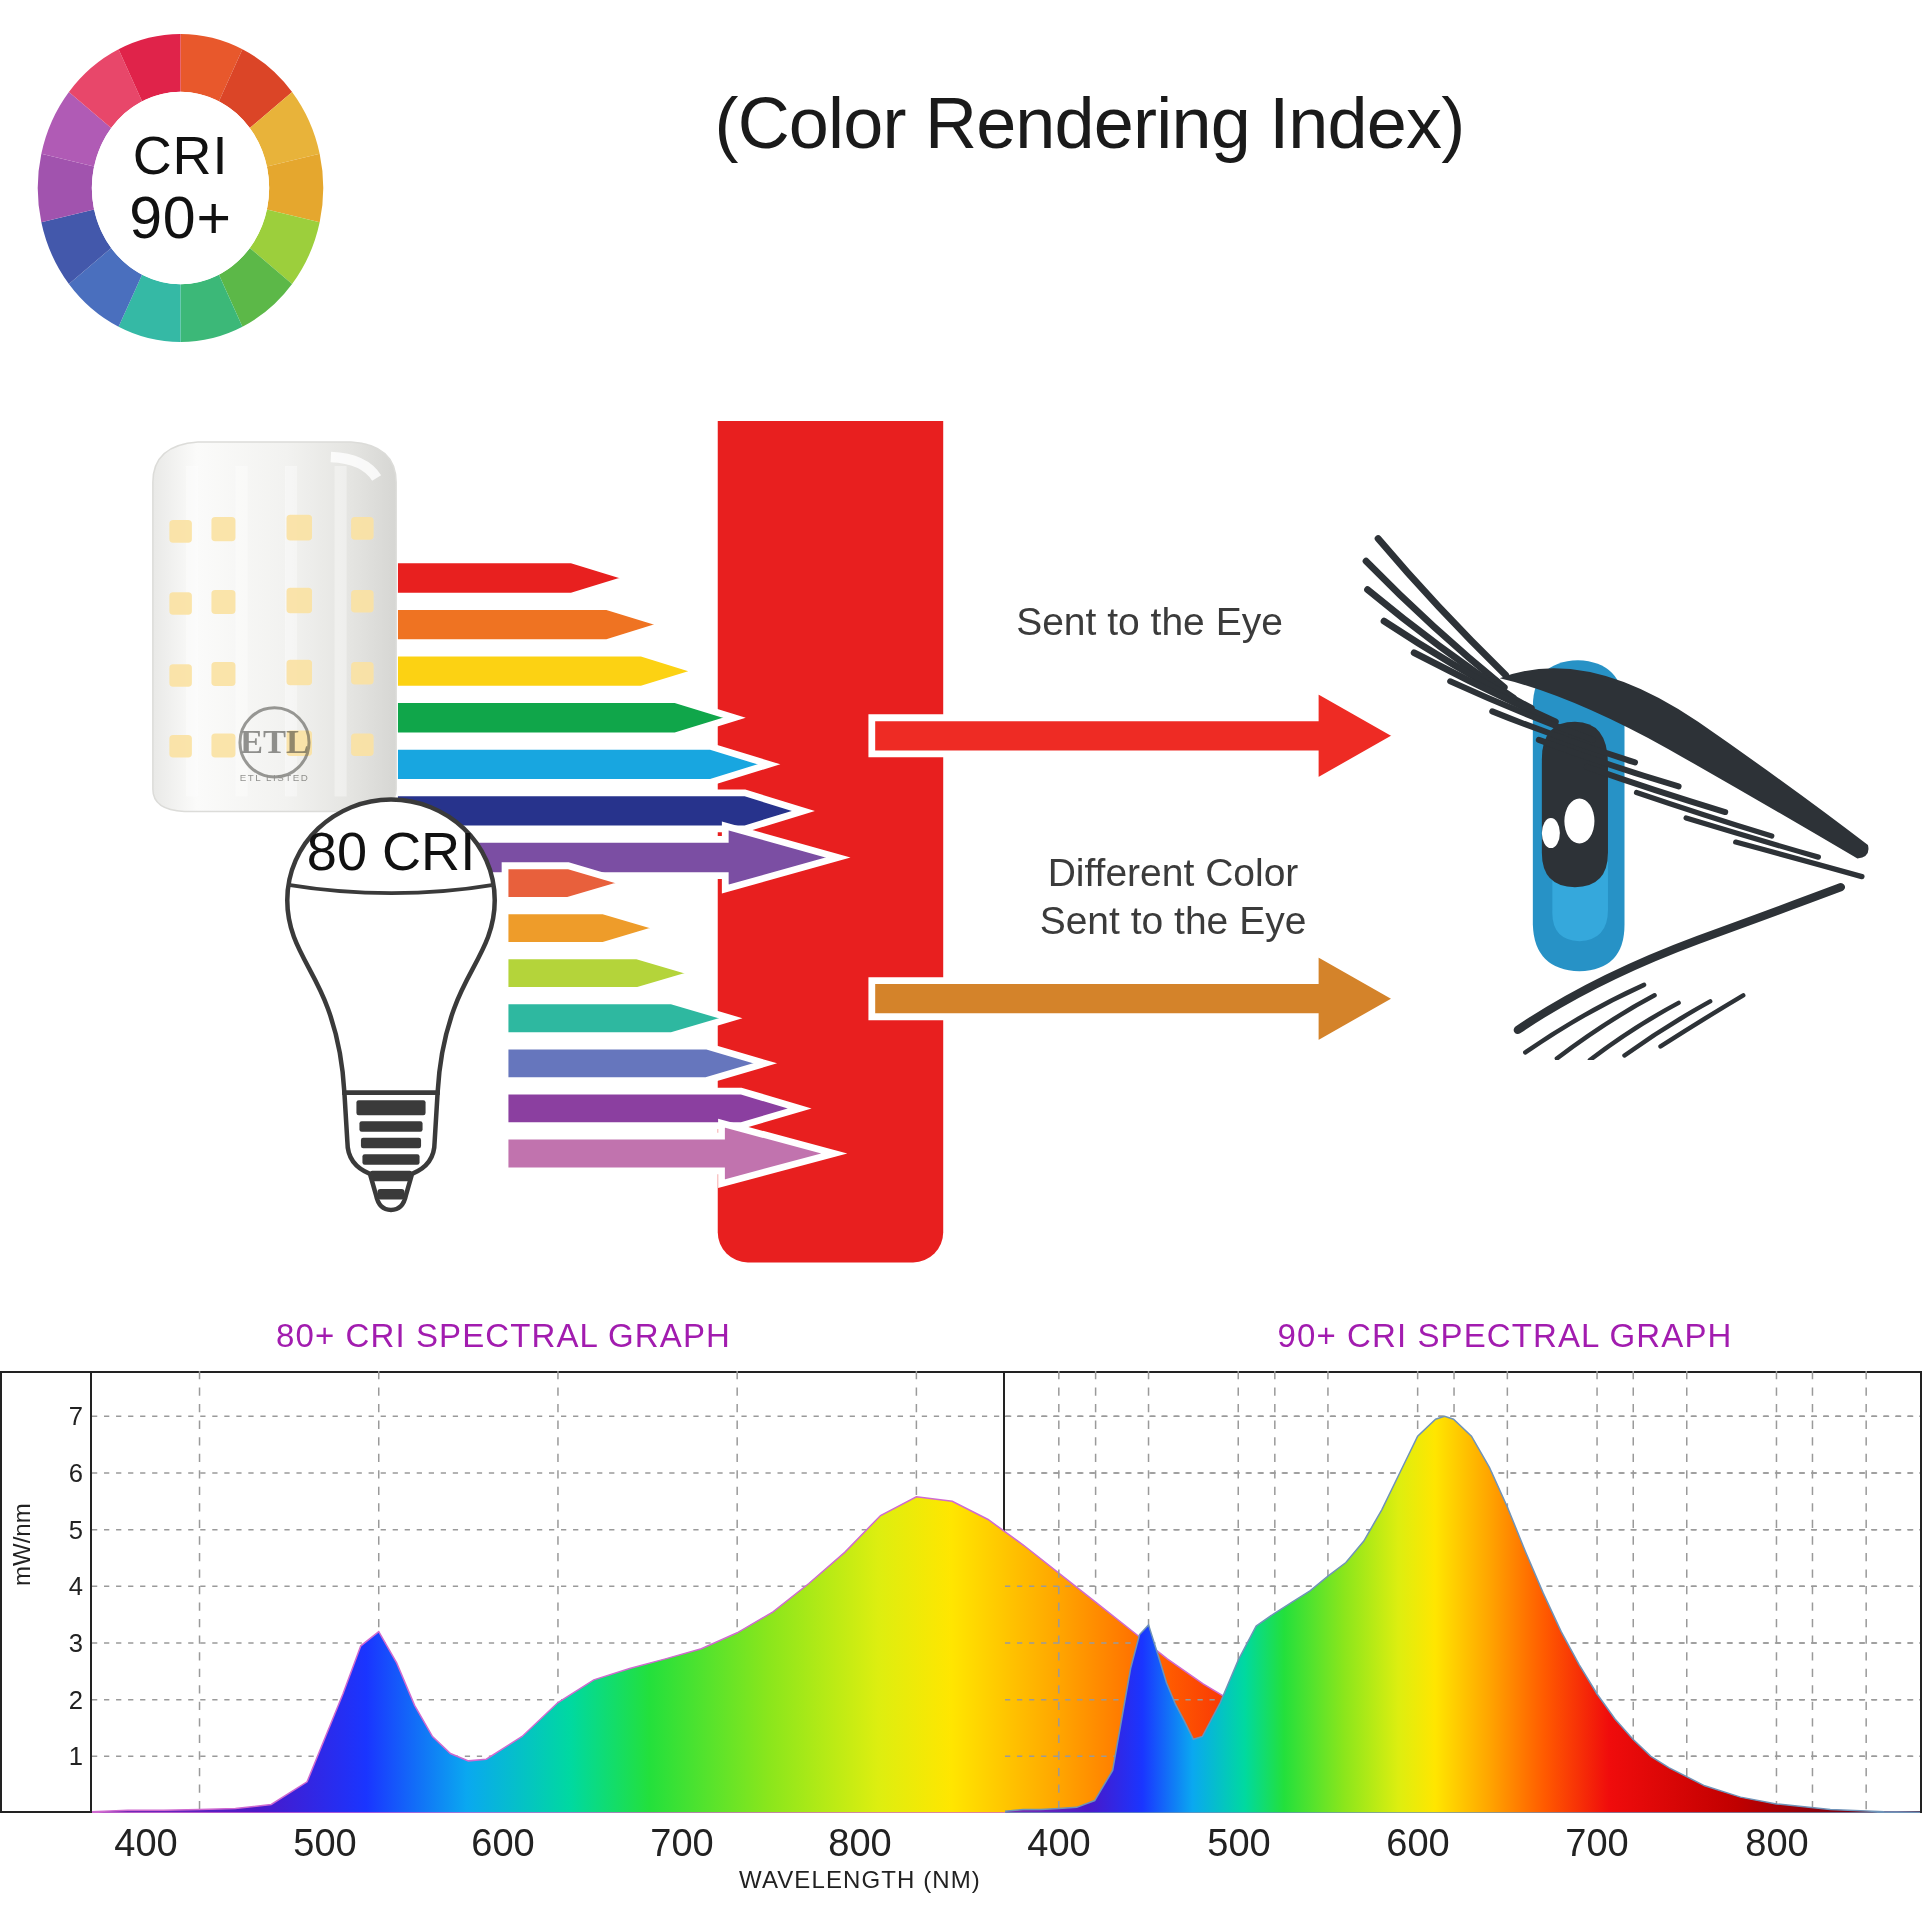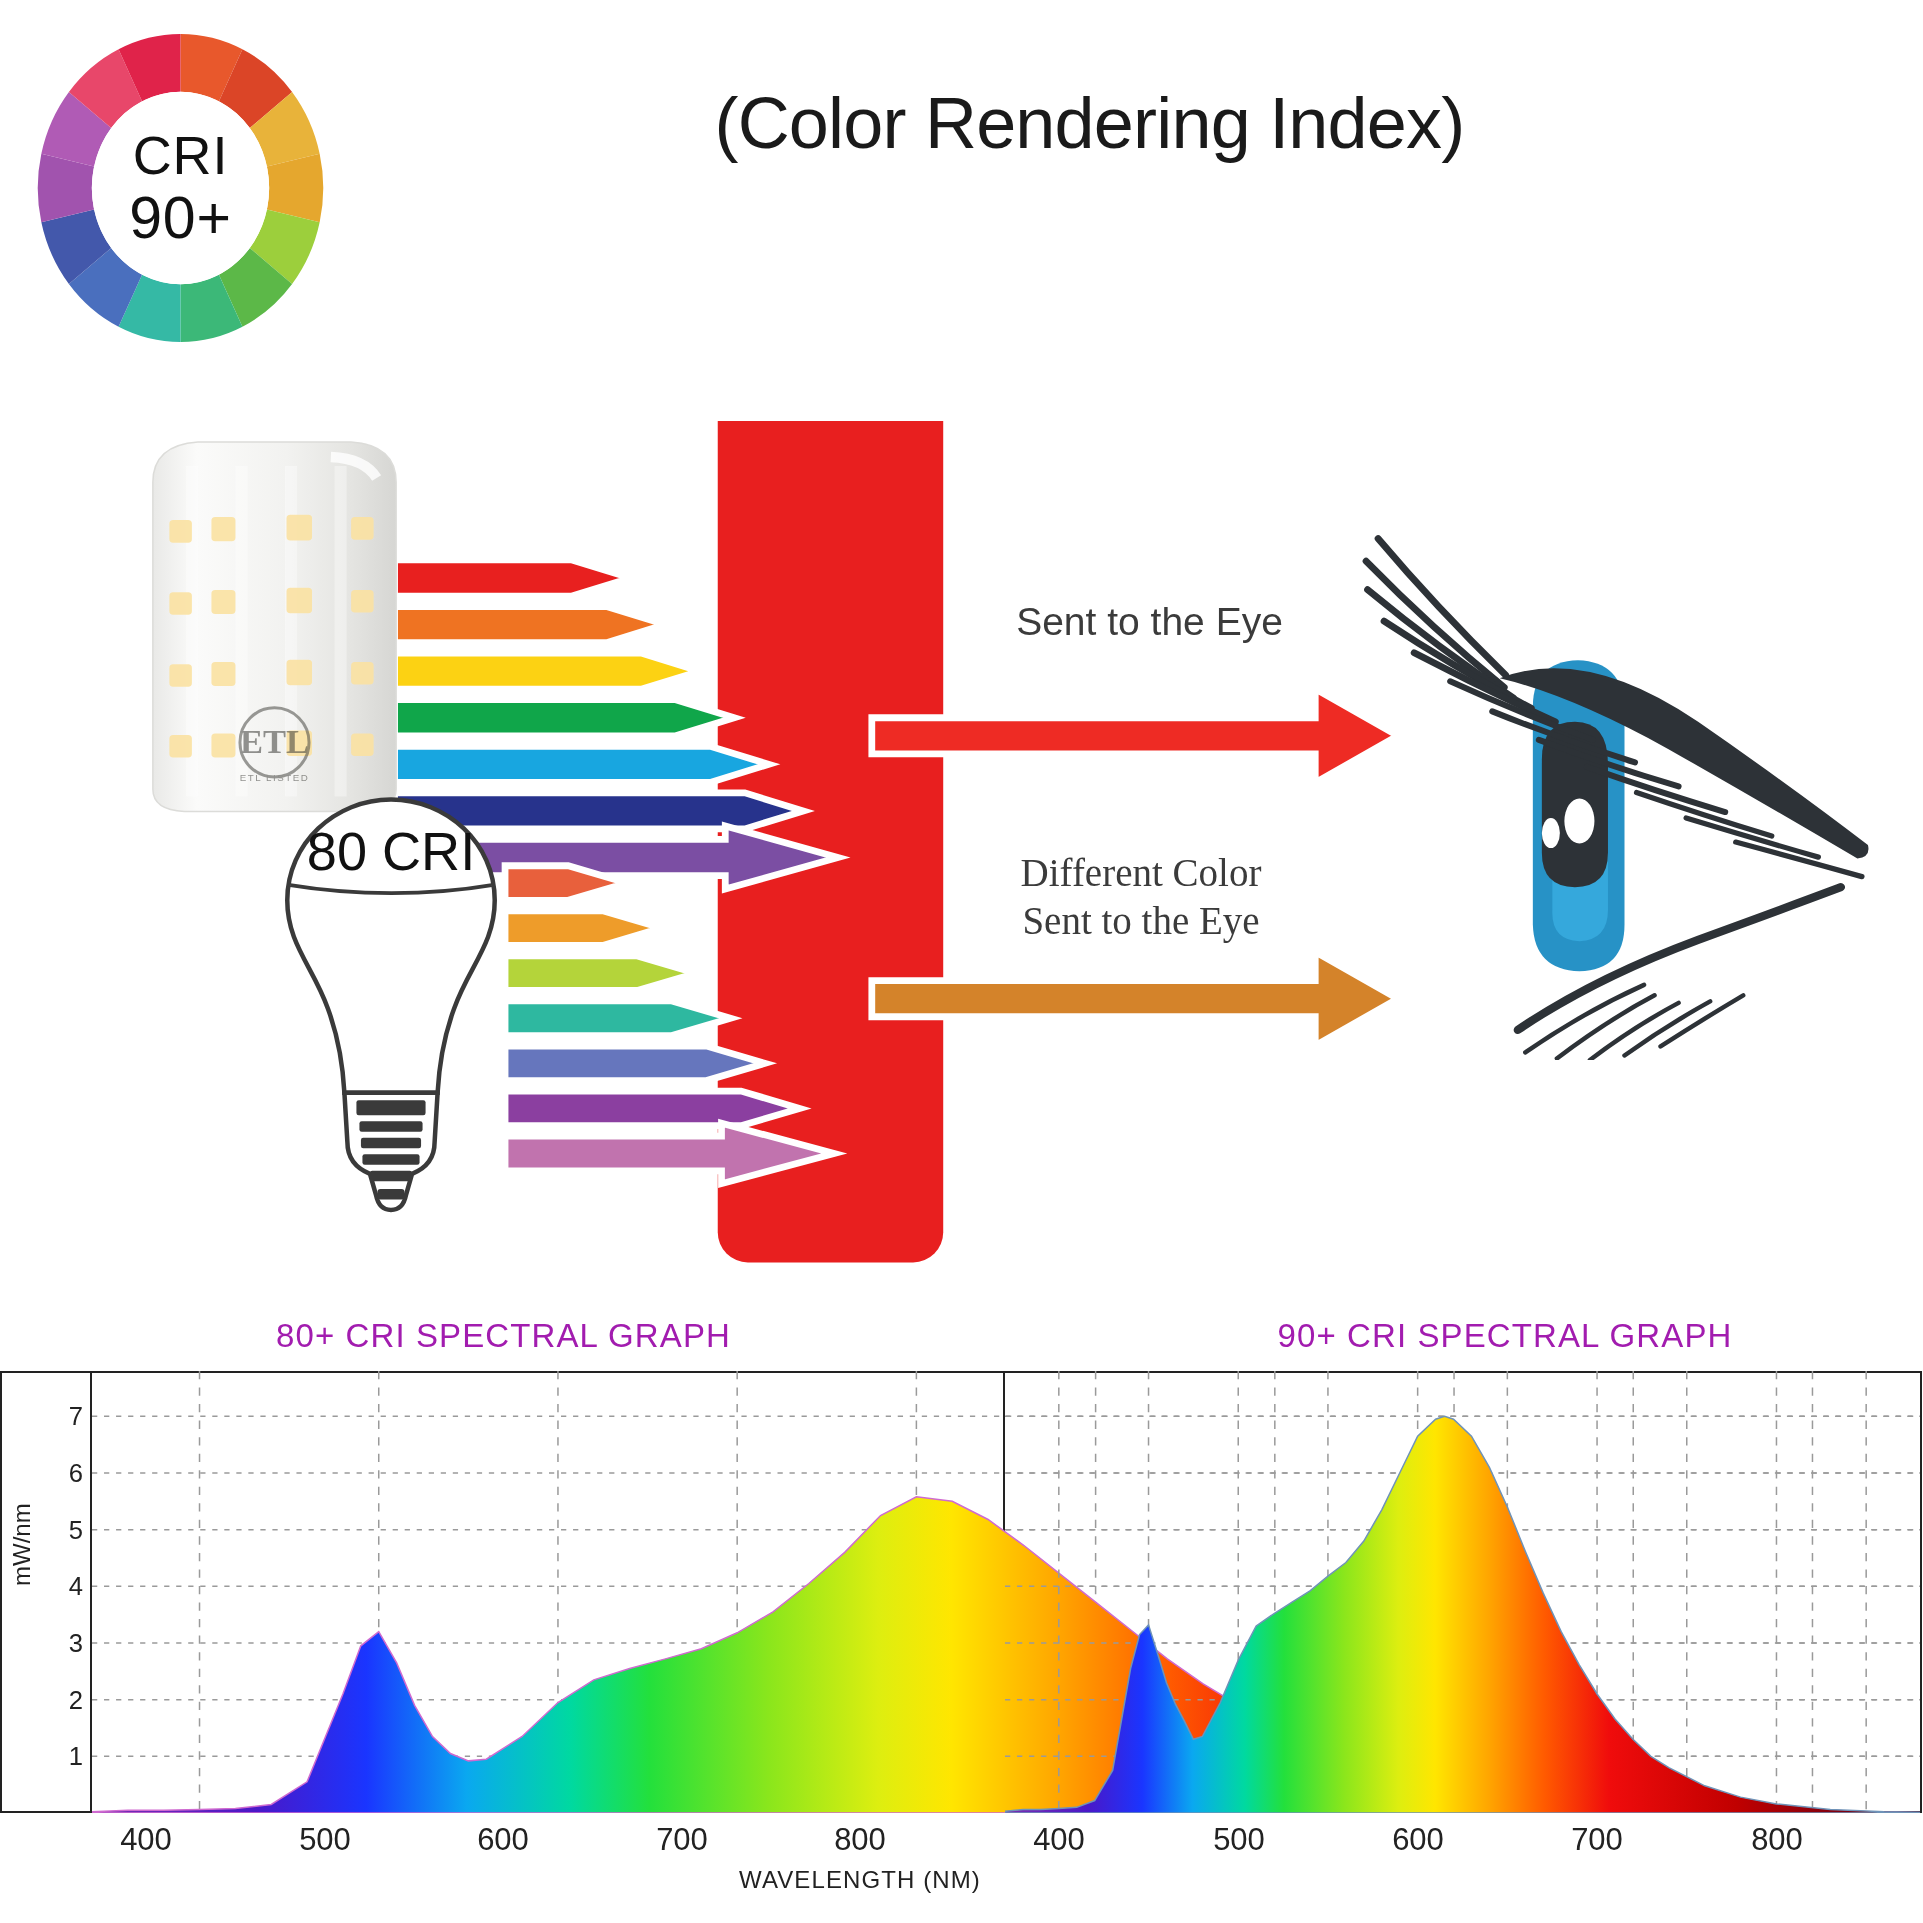--- a/index.html
+++ b/index.html
@@ -28,37 +28,37 @@
 
   
   #cornBulb{position:absolute;left:139px;top:15px;width:271px;height:383px;}
   #agBulb{position:absolute;left:263px;top:368px;width:256px;height:451px;}
   #eye{position:absolute;left:1345px;top:113px;width:556px;height:526px;}
 
   
   .caption{position:absolute;text-align:center;font-size:39px;line-height:1.22;
            color:#3b3b3b;font-weight:400;white-space:nowrap;}
   #capTop{left:984px;top:177px;width:331px;}
-  #capBot{left:968px;top:428px;width:346px;font-family:Liberation Serif, serif;}
+  #capBot{left:1000px;top:428px;width:346px;}
 
   
   #charts{position:absolute;left:0;top:1308px;width:1924px;height:616px;}
   .chartTitle{position:absolute;top:9px;font-size:33px;letter-spacing:1.1px;
               color:#a21caf;text-align:center;font-weight:400;}
   #ct1{left:45px;width:917px;}
   #ct2{left:1058px;width:894px;}
   #plotBox{position:absolute;left:0;top:63px;width:1922px;height:442px;
            border:2.3px solid #222;box-sizing:border-box;}
   #midDiv{position:absolute;left:1003px;top:63px;width:2.3px;height:442px;background:#222;}
   #yAxisLine{position:absolute;left:90px;top:63px;width:2.3px;height:442px;background:#222;}
   .ylab{position:absolute;right:0;font-size:25.6px;color:#222;text-align:right;width:45px;
         transform:translateY(-50%);}
   #ytitle{position:absolute;left:7.5px;top:278px;font-size:24px;color:#222;
           transform:rotate(-90deg);transform-origin:left top;white-space:nowrap;}
-  .xlab{position:absolute;top:514px;font-size:31px;color:#222;transform:translateX(-50%);}
+  .xlab{position:absolute;top:514px;font-size:38px;color:#222;transform:translateX(-50%);}
   #xtitle{position:absolute;top:558px;left:0;width:1720px;text-align:center;
           font-size:24px;letter-spacing:1.1px;color:#222;}
   .plotSvg{position:absolute;top:63px;height:442px;}
   #svgL{left:92px;width:1828px;}
   #svgR{left:1005px;width:915px;}
 </style>
 </head>
 <body>
 
 <div id="wheel">

